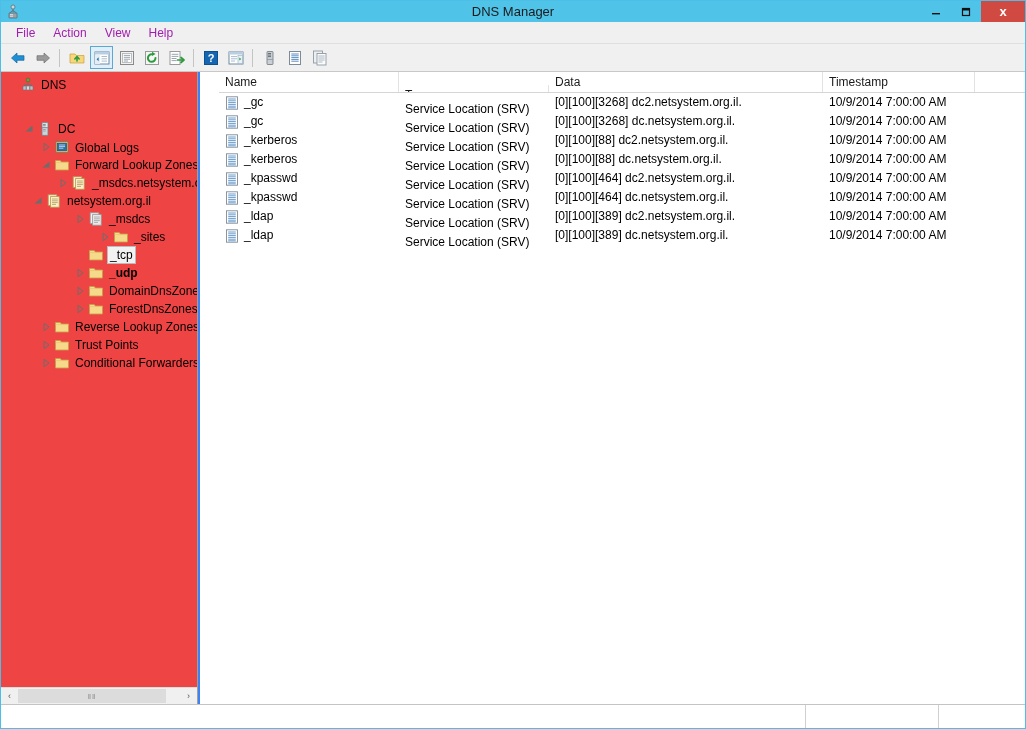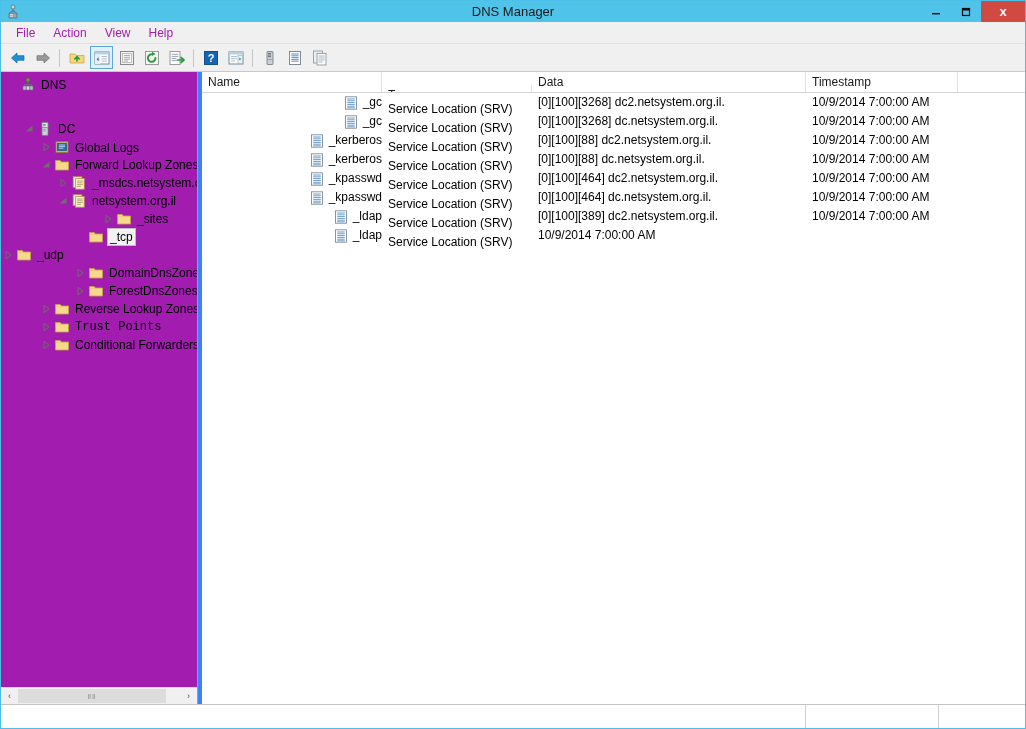--- a/index.html
+++ b/index.html
@@ -132,21 +132,21 @@
     min-height: 0;
     background: #ffffff;
   }
   .tree-pane {
     width: 197px;
     flex: 0 0 197px;
     box-sizing: border-box;
     border-right: 1px solid #a0a0a0;
     display: flex;
     flex-direction: column;
-    background: #a21caf;
+    background: #ef4444;
     gap: 40px;
   }
   .tree-scroll {
     flex: 1 1 auto;
     overflow: hidden;
     padding-top: 4px;
     position: relative;
   }
   .tree-row {
     height: 18px;
@@ -229,22 +229,23 @@
     color: #8a8a8a;
     letter-spacing: 1px;
   }
 
   
   .list-pane {
     flex: 1 1 auto;
     display: flex;
     flex-direction: column;
     background: #ffffff;
-    border-left: 4px solid #3b82f6;
+    border-left: 2px solid #3b82f6;
     min-width: 0;
+    padding-left: 19px;
   }
   .list-header {
     height: 21px;
     flex: 0 0 21px;
     display: flex;
     background: #ffffff;
     border-bottom: 1px solid #d6d6d6;
     box-sizing: border-box;
   }
   .col {
@@ -276,21 +277,20 @@
     box-sizing: border-box;
     padding-left: 6px;
     overflow: hidden;
     white-space: nowrap;
     line-height: 19px;
   }
   .cell.c-name {
     display: flex;
     align-items: center;
     padding-left: 5px;
-    justify-content: flex-end;
   }
   .rec-icon {
     width: 16px;
     height: 16px;
     flex: 0 0 16px;
     margin-right: 4px;
     display: flex;
     align-items: center;
     justify-content: center;
   }
@@ -518,36 +518,51 @@
             </span>
             <span class="tw-icon">
               <svg xmlns="http://www.w3.org/2000/svg" width="16" height="16" viewBox="0 0 16 16">
                 <rect x="2.2" y="1.8" width="8.6" height="10.6" fill="#fdf4d9" stroke="#b79a4e" stroke-width="0.85"></rect>
                 <rect x="4.6" y="3.6" width="8.6" height="10.6" fill="#fbf0cc" stroke="#b79a4e" stroke-width="0.85"></rect>
                 <path d="M6 6 L11.8 6 M6 7.8 L11.8 7.8 M6 9.6 L11.8 9.6 M6 11.4 L10 11.4" stroke="#a8924f" stroke-width="0.75"></path>
               </svg>
             </span>
             <span class="tw-label">_msdcs.netsystem.or</span>
           </div>
-          <div class="tree-row" style="padding-left: 55px;">
+          <div class="tree-row" style="padding-left: 30px;">
             <span class="tw-arrow">
               <svg xmlns="http://www.w3.org/2000/svg" width="10" height="10" viewBox="0 0 10 10">
                 <path d="M1.5 7.5 L8.5 7.5 L8.5 1.5 Z" fill="#6d6d6d"></path>
               </svg>
             </span>
             <span class="tw-icon">
               <svg xmlns="http://www.w3.org/2000/svg" width="16" height="16" viewBox="0 0 16 16">
                 <rect x="2.2" y="1.8" width="8.6" height="10.6" fill="#fdf4d9" stroke="#b79a4e" stroke-width="0.85"></rect>
                 <rect x="4.6" y="3.6" width="8.6" height="10.6" fill="#fbf0cc" stroke="#b79a4e" stroke-width="0.85"></rect>
                 <path d="M6 6 L11.8 6 M6 7.8 L11.8 7.8 M6 9.6 L11.8 9.6 M6 11.4 L10 11.4" stroke="#a8924f" stroke-width="0.75"></path>
               </svg>
             </span>
             <span class="tw-label">netsystem.org.il</span>
           </div>
-          <div class="tree-row" style="padding-left: 100px;">
+          <div class="tree-row" style="padding-left: 72px;">
+            <span class="tw-arrow">
+              <svg xmlns="http://www.w3.org/2000/svg" width="10" height="10" viewBox="0 0 10 10">
+                <path d="M3 1.3 L8 5 L3 8.7 Z" fill="none" stroke="#6d6d6d" stroke-width="1" stroke-linejoin="round"></path>
+              </svg>
+            </span>
+            <span class="tw-icon">
+              <svg xmlns="http://www.w3.org/2000/svg" width="16" height="16" viewBox="0 0 16 16">
+                <rect x="2.2" y="1.8" width="8.6" height="10.6" fill="#f2f2f2" stroke="#9b9b9b" stroke-width="0.85"></rect>
+                <rect x="4.6" y="3.6" width="8.6" height="10.6" fill="#eaeaea" stroke="#9b9b9b" stroke-width="0.85"></rect>
+                <path d="M6 6 L11.8 6 M6 7.8 L11.8 7.8 M6 9.6 L11.8 9.6 M6 11.4 L10 11.4" stroke="#9b9b9b" stroke-width="0.75"></path>
+              </svg>
+            </span>
+            <span class="tw-label">_msdcs</span>
+          </div>
+          <div class="tree-row" style="padding-left: 80px; margin-left: 17px;">
             <span class="tw-arrow">
               <svg xmlns="http://www.w3.org/2000/svg" width="10" height="10" viewBox="0 0 10 10">
                 <path d="M3 1.3 L8 5 L3 8.7 Z" fill="none" stroke="#6d6d6d" stroke-width="1" stroke-linejoin="round"></path>
               </svg>
             </span>
             <span class="tw-icon">
               <svg xmlns="http://www.w3.org/2000/svg" width="16" height="16" viewBox="0 0 16 16">
                 <path d="M1.5 3.5 L6.2 3.5 L7.4 5 L14.5 5 L14.5 13 L1.5 13 Z" fill="#f6d98a" stroke="#c2a045" stroke-width="0.85" stroke-linejoin="round"></path>
                 <path d="M1.5 5.6 L14.5 5.6" stroke="#e2c071" stroke-width="0.6"></path>
               </svg>
@@ -557,21 +572,21 @@
           <div class="tree-row selected" style="padding-left: 72px;">
             <span class="tw-arrow"></span>
             <span class="tw-icon">
               <svg xmlns="http://www.w3.org/2000/svg" width="16" height="16" viewBox="0 0 16 16">
                 <path d="M1.5 3.5 L6.2 3.5 L7.4 5 L14.5 5 L14.5 13 L1.5 13 Z" fill="#f6d98a" stroke="#c2a045" stroke-width="0.85" stroke-linejoin="round"></path>
                 <path d="M1.5 5.6 L14.5 5.6" stroke="#e2c071" stroke-width="0.6"></path>
               </svg>
             </span>
             <span class="tw-label">_tcp</span>
           </div>
-          <div class="tree-row" style="">
+          <div class="tree-row" style="padding-left: 72px; font-weight: bold;">
             <span class="tw-arrow">
               <svg xmlns="http://www.w3.org/2000/svg" width="10" height="10" viewBox="0 0 10 10">
                 <path d="M3 1.3 L8 5 L3 8.7 Z" fill="none" stroke="#6d6d6d" stroke-width="1" stroke-linejoin="round"></path>
               </svg>
             </span>
             <span class="tw-icon">
               <svg xmlns="http://www.w3.org/2000/svg" width="16" height="16" viewBox="0 0 16 16">
                 <path d="M1.5 3.5 L6.2 3.5 L7.4 5 L14.5 5 L14.5 13 L1.5 13 Z" fill="#f6d98a" stroke="#c2a045" stroke-width="0.85" stroke-linejoin="round"></path>
                 <path d="M1.5 5.6 L14.5 5.6" stroke="#e2c071" stroke-width="0.6"></path>
               </svg>
@@ -613,21 +628,21 @@
               </svg>
             </span>
             <span class="tw-icon">
               <svg xmlns="http://www.w3.org/2000/svg" width="16" height="16" viewBox="0 0 16 16">
                 <path d="M1.5 3.5 L6.2 3.5 L7.4 5 L14.5 5 L14.5 13 L1.5 13 Z" fill="#f6d98a" stroke="#c2a045" stroke-width="0.85" stroke-linejoin="round"></path>
                 <path d="M1.5 5.6 L14.5 5.6" stroke="#e2c071" stroke-width="0.6"></path>
               </svg>
             </span>
             <span class="tw-label">Reverse Lookup Zones</span>
           </div>
-          <div class="tree-row" style="padding-left: 38px; font-family: Liberation Mono, monospace;">
+          <div class="tree-row" style="padding-left: 38px;">
             <span class="tw-arrow">
               <svg xmlns="http://www.w3.org/2000/svg" width="10" height="10" viewBox="0 0 10 10">
                 <path d="M3 1.3 L8 5 L3 8.7 Z" fill="none" stroke="#6d6d6d" stroke-width="1" stroke-linejoin="round"></path>
               </svg>
             </span>
             <span class="tw-icon">
               <svg xmlns="http://www.w3.org/2000/svg" width="16" height="16" viewBox="0 0 16 16">
                 <path d="M1.5 3.5 L6.2 3.5 L7.4 5 L14.5 5 L14.5 13 L1.5 13 Z" fill="#f6d98a" stroke="#c2a045" stroke-width="0.85" stroke-linejoin="round"></path>
                 <path d="M1.5 5.6 L14.5 5.6" stroke="#e2c071" stroke-width="0.6"></path>
               </svg>
@@ -778,20 +793,21 @@
             <div class="cell c-name">
               <span class="rec-icon">
                 <svg xmlns="http://www.w3.org/2000/svg" width="16" height="16" viewBox="0 0 16 16">
                   <rect x="2.5" y="1.8" width="11" height="12.4" fill="#ffffff" stroke="#7d8b97" stroke-width="0.9"></rect>
                   <path d="M4.2 4 L11.8 4 M4.2 5.8 L11.8 5.8 M4.2 7.6 L11.8 7.6 M4.2 9.4 L11.8 9.4 M4.2 11.2 L11.8 11.2 M4.2 12.8 L11.8 12.8" stroke="#6b9ccc" stroke-width="1"></path>
                 </svg>
               </span>
               <span>_ldap</span>
             </div>
             <div class="cell c-type">Service Location (SRV)</div>
+            <div class="cell c-data">[0][100][389] dc.netsystem.org.il.</div>
             <div class="cell c-time">10/9/2014 7:00:00 AM</div>
             <div class="cell c-blank"></div>
           </div>
         </div>
     </div>
   </div>
 
   <div class="statusbar">
     <div class="status-seg ss-1"></div>
     <div class="status-seg ss-2"></div>

